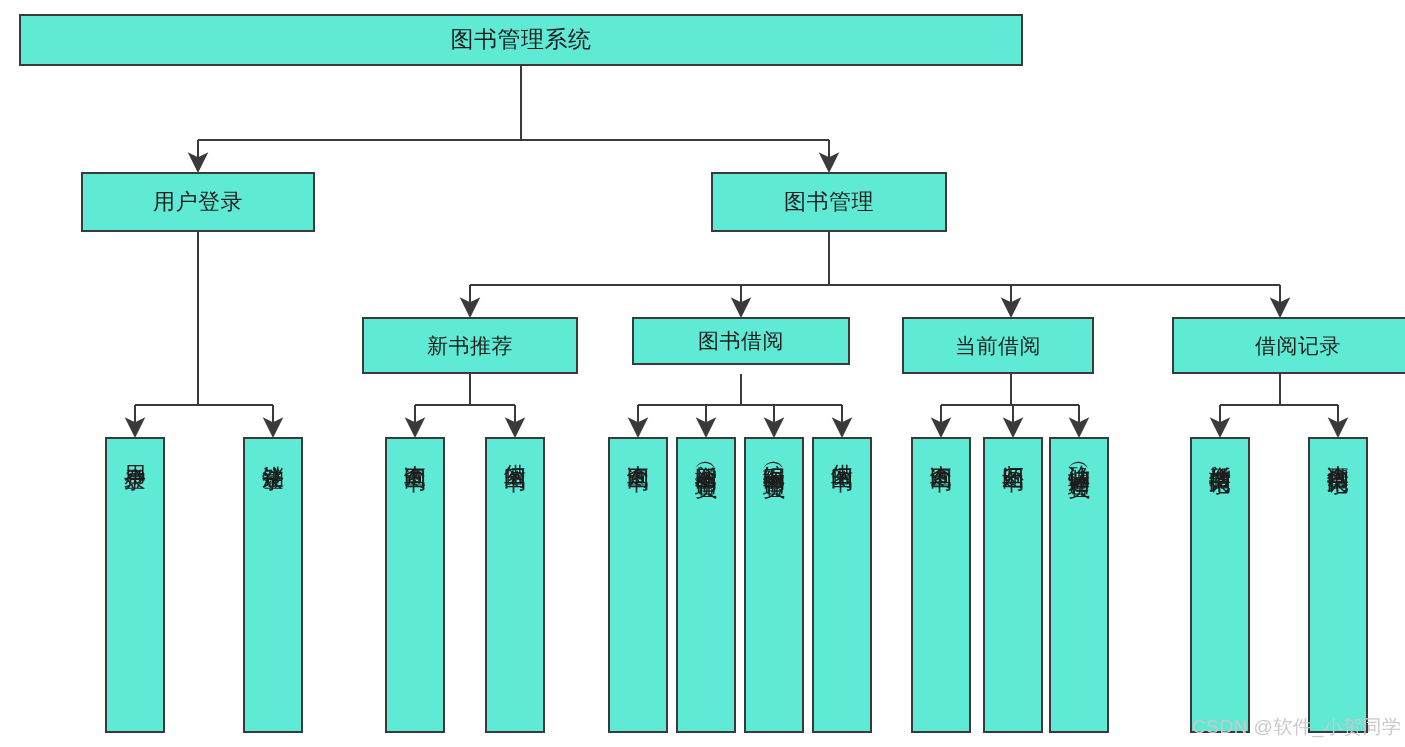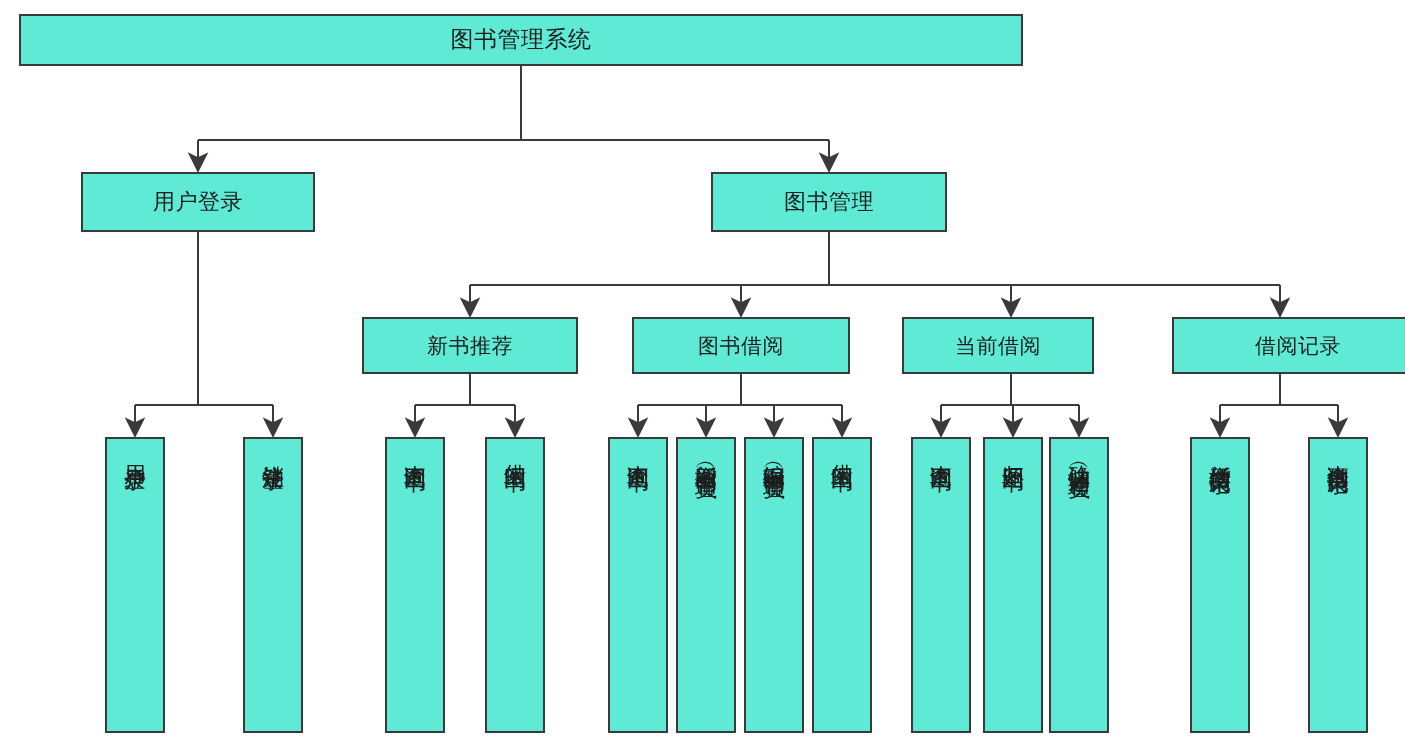--- a/index.html
+++ b/index.html
@@ -110,21 +110,21 @@
       </div>
       <div class="node horizontal lvl2" style="left: 81px; top: 172px; width: 234px; height: 60px;">
         <span class="label">用户登录</span>
       </div>
       <div class="node horizontal lvl2" style="left: 711px; top: 172px; width: 236px; height: 60px;">
         <span class="label">图书管理</span>
       </div>
       <div class="node horizontal lvl3" style="left: 362px; top: 317px; width: 216px; height: 57px;">
         <span class="label">新书推荐</span>
       </div>
-      <div class="node horizontal lvl3" style="left: 632px; top: 317px; width: 218px; height: 57px;">
+      <div class="node horizontal lvl3" style="left: 632px; top: 317px; width: 218px; height: 48px;">
         <span class="label">图书借阅</span>
       </div>
       <div class="node horizontal lvl3" style="left: 902px; top: 317px; width: 192px; height: 57px;">
         <span class="label">当前借阅</span>
       </div>
       <div class="node horizontal lvl3" style="left: 1172px; top: 317px; width: 252px; height: 57px;">
         <span class="label">借阅记录</span>
       </div>
       <div class="node vertical lvl4" style="left: 105px; top: 437px; width: 60px; height: 296px;">
         <span class="label">用户登录</span>
@@ -160,13 +160,14 @@
         <span class="label">确认归还（管理员）</span>
       </div>
       <div class="node vertical lvl4" style="left: 1190px; top: 437px; width: 60px; height: 296px;">
         <span class="label">新增借阅记录</span>
       </div>
       <div class="node vertical lvl4" style="left: 1308px; top: 437px; width: 60px; height: 296px;">
         <span class="label">查询借阅记录</span>
       </div>
     </div>
 
+  <div class="watermark" style="left: 1192px; top: 714px;">CSDN @软件_小贺同学</div>
 </div>
 
 </body></html>

